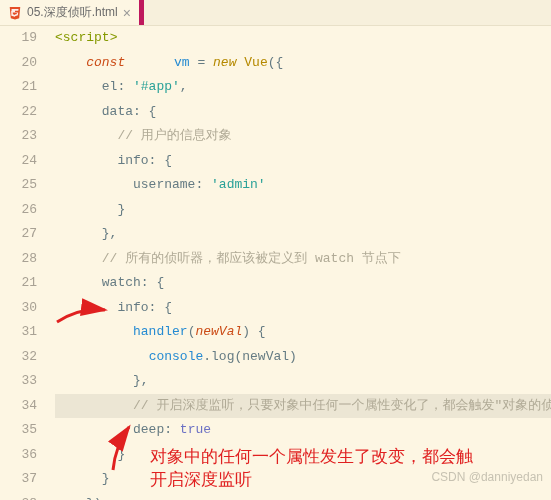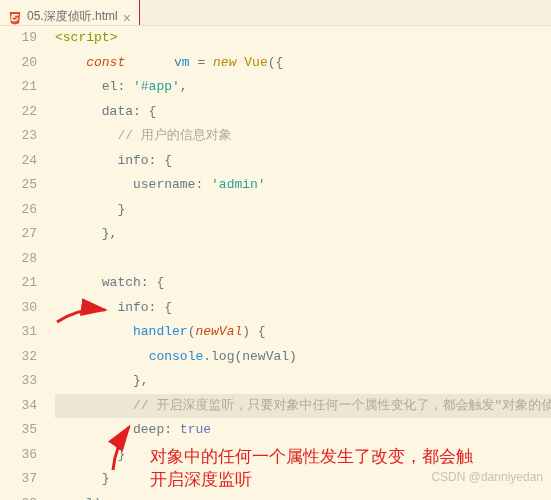--- a/index.html
+++ b/index.html
@@ -17,24 +17,24 @@
     background: #f7f0dc;
     height: 26px;
     border-bottom: 1px solid #e8e0c8;
     display: flex;
     align-items: stretch;
     font-family: -apple-system, "Segoe UI", sans-serif;
     font-size: 12px;
   }
   .tab {
     display: flex;
-    align-items: flex-end;
+    align-items: center;
     padding: 0 8px;
     background: #fdf6e3;
-    border-right: 1px solid #be185d;
+    border-right: 5px solid #be185d;
     gap: 5px;
     color: #6b6b6b;
   }
   .tab-icon {
     width: 14px; height: 14px;
   }
   .tab-close { color: #999; font-size: 14px; line-height: 1; }
   .editor {
     display: flex;
     height: calc(100% - 26px);
@@ -136,21 +136,21 @@
     <div class="hl-line" style="top: 367.5px;"></div>
   <div class="line"><span class="tok-tag">&lt;</span><span class="tok-tag">script</span><span class="tok-tag">&gt;</span></div>
       <div class="line"><span>    </span><span class="tok-kw">const</span><span> </span><span class="tok-var">vm</span><span> = </span><span class="tok-kw2">new</span><span> </span><span class="tok-cls">Vue</span><span>({</span></div>
       <div class="line"><span>      el: </span><span class="tok-str">'#app'</span><span>,</span></div>
       <div class="line"><span>      data: {</span></div>
       <div class="line"><span>        </span><span class="tok-comment">// 用户的信息对象</span></div>
       <div class="line"><span>        info: {</span></div>
       <div class="line"><span>          username: </span><span class="tok-str">'admin'</span></div>
       <div class="line"><span>        }</span></div>
       <div class="line"><span>      },</span></div>
-      <div class="line"><span>      </span></div>
+      <div class="line"><span>      </span><span class="tok-comment">// 所有的侦听器，都应该被定义到 watch 节点下</span></div>
       <div class="line"><span>      watch: {</span></div>
       <div class="line"><span>        info: {</span></div>
       <div class="line"><span>          </span><span class="tok-fn">handler</span><span>(</span><span class="tok-param">newVal</span><span>) {</span></div>
       <div class="line"><span>            </span><span class="tok-glob">console</span><span>.log(newVal)</span></div>
       <div class="line"><span>          },</span></div>
       <div class="line"><span>          </span><span class="tok-comment">// 开启深度监听，只要对象中任何一个属性变化了，都会触发"对象的侦听器"</span></div>
       <div class="line"><span>          deep: </span><span class="tok-bool">true</span></div>
       <div class="line"><span>        }</span></div>
       <div class="line"><span>      }</span></div>
       <div class="line"><span>    })</span></div>

